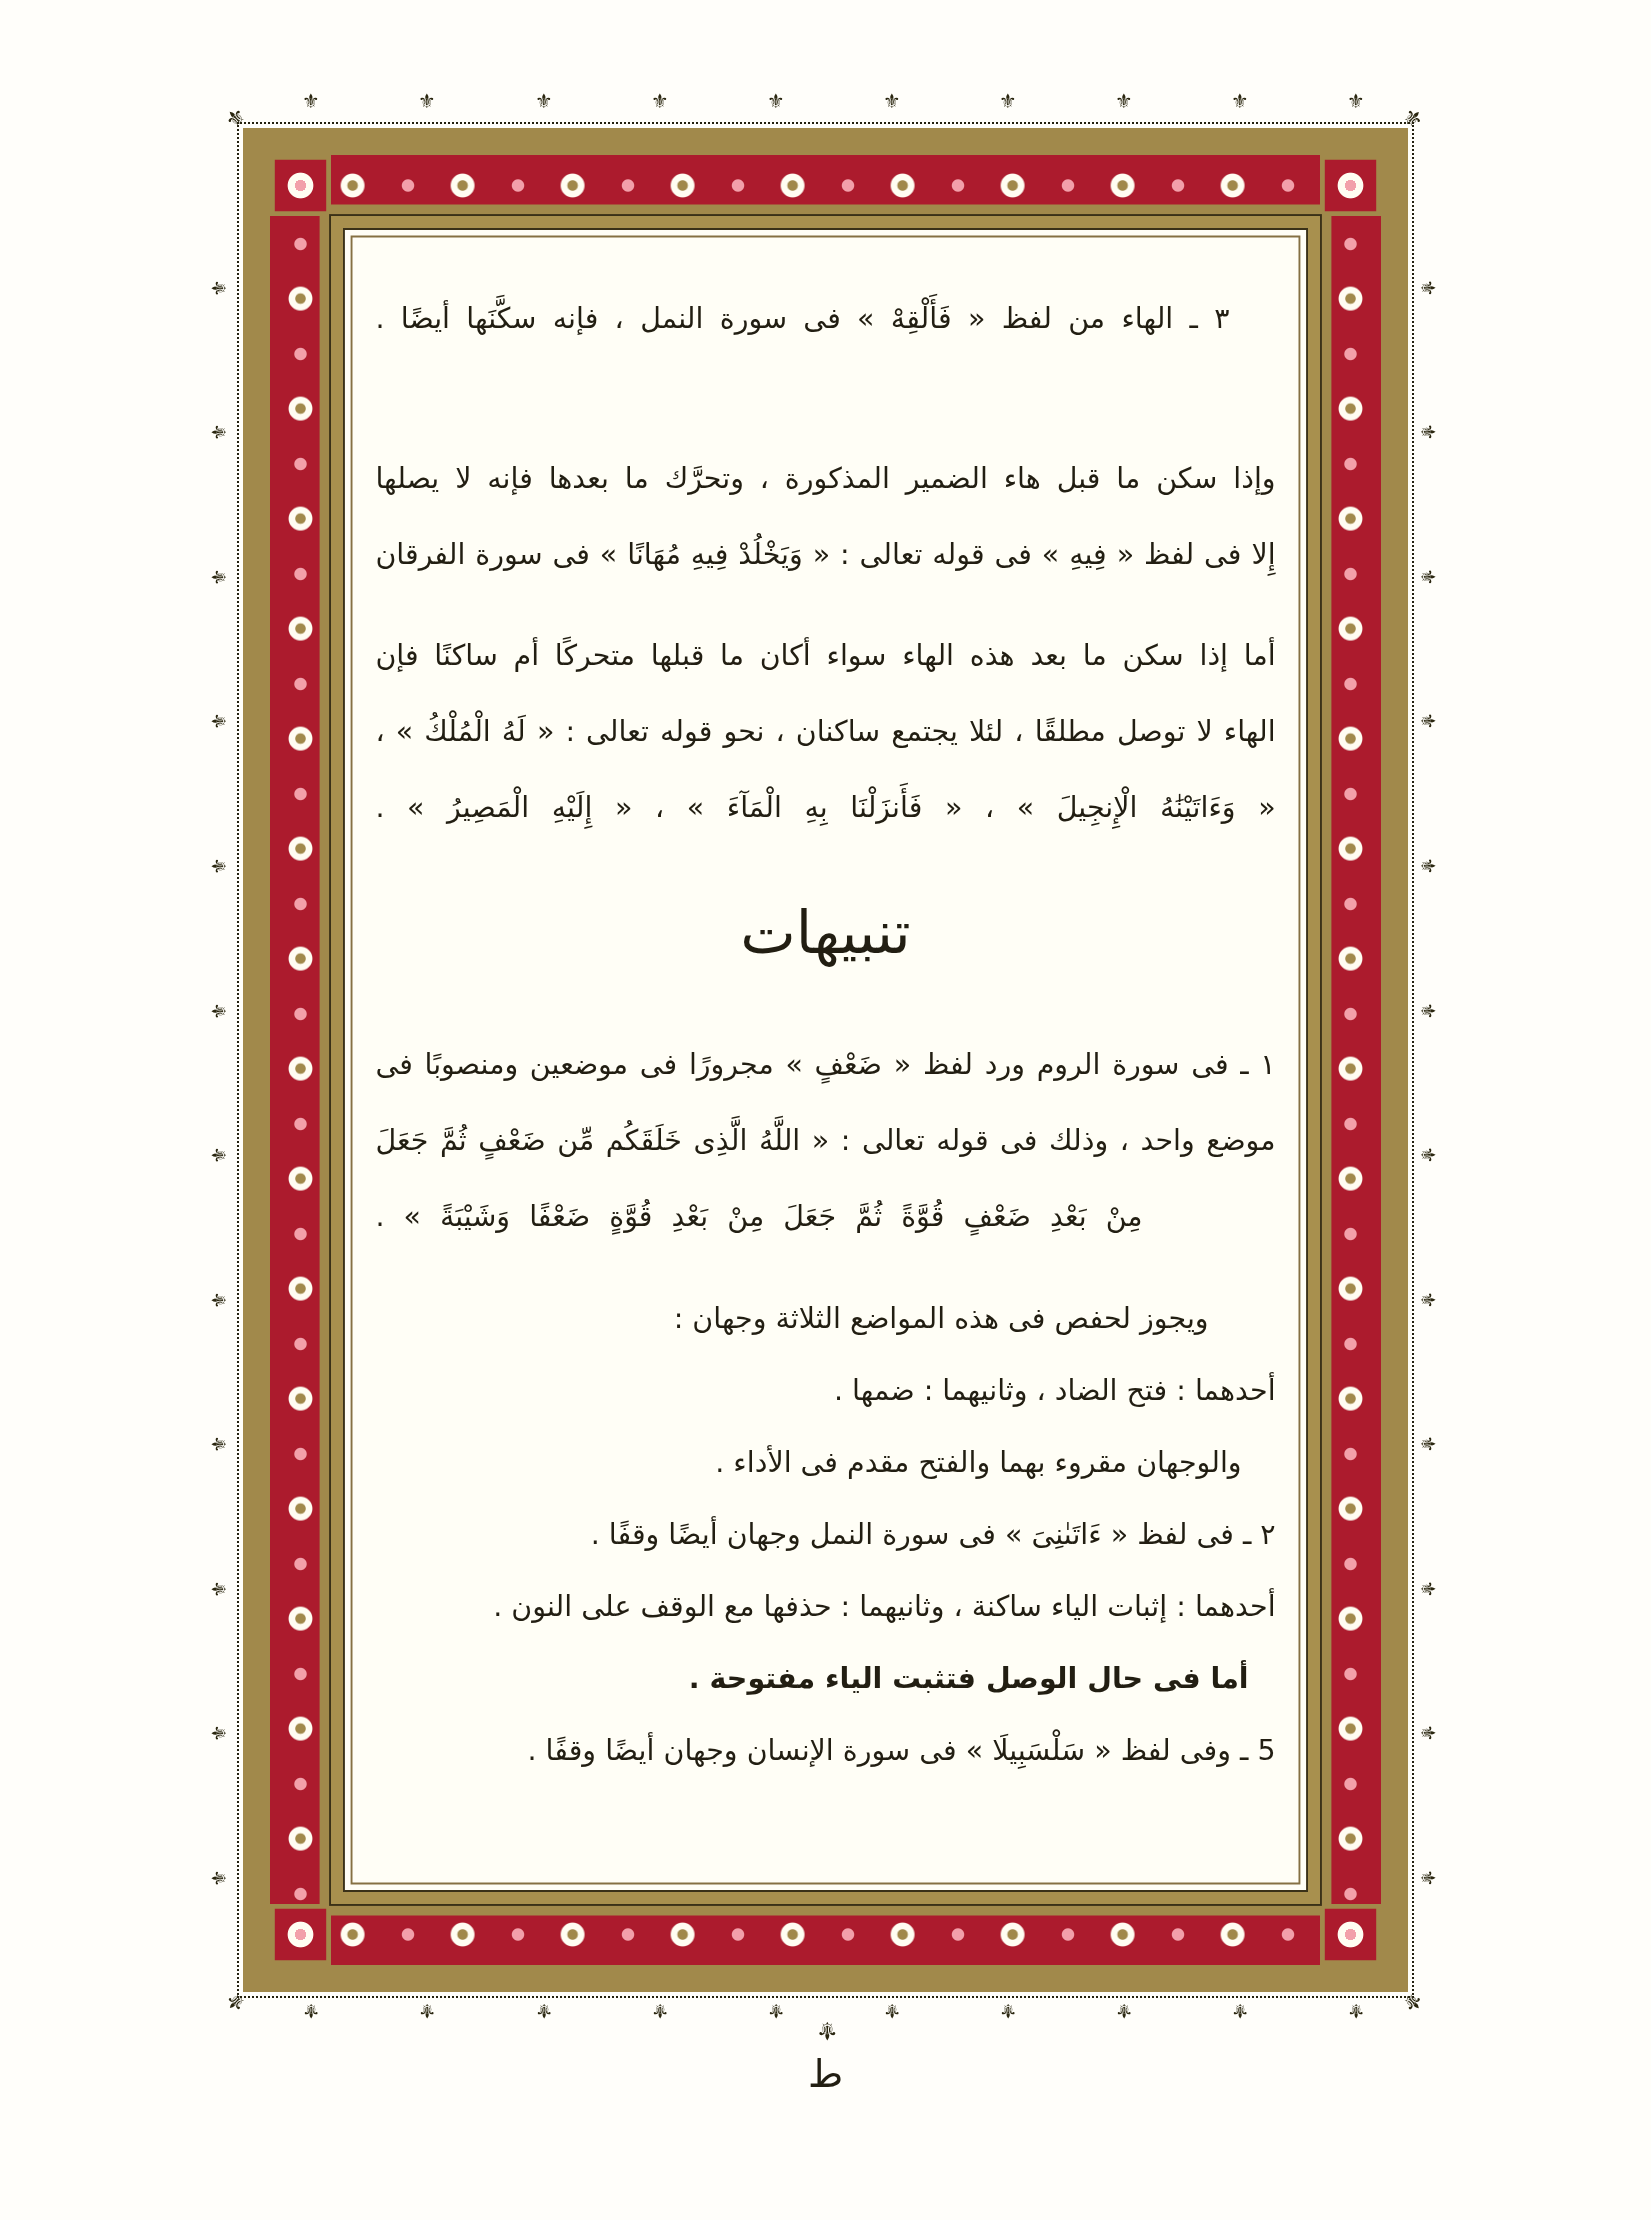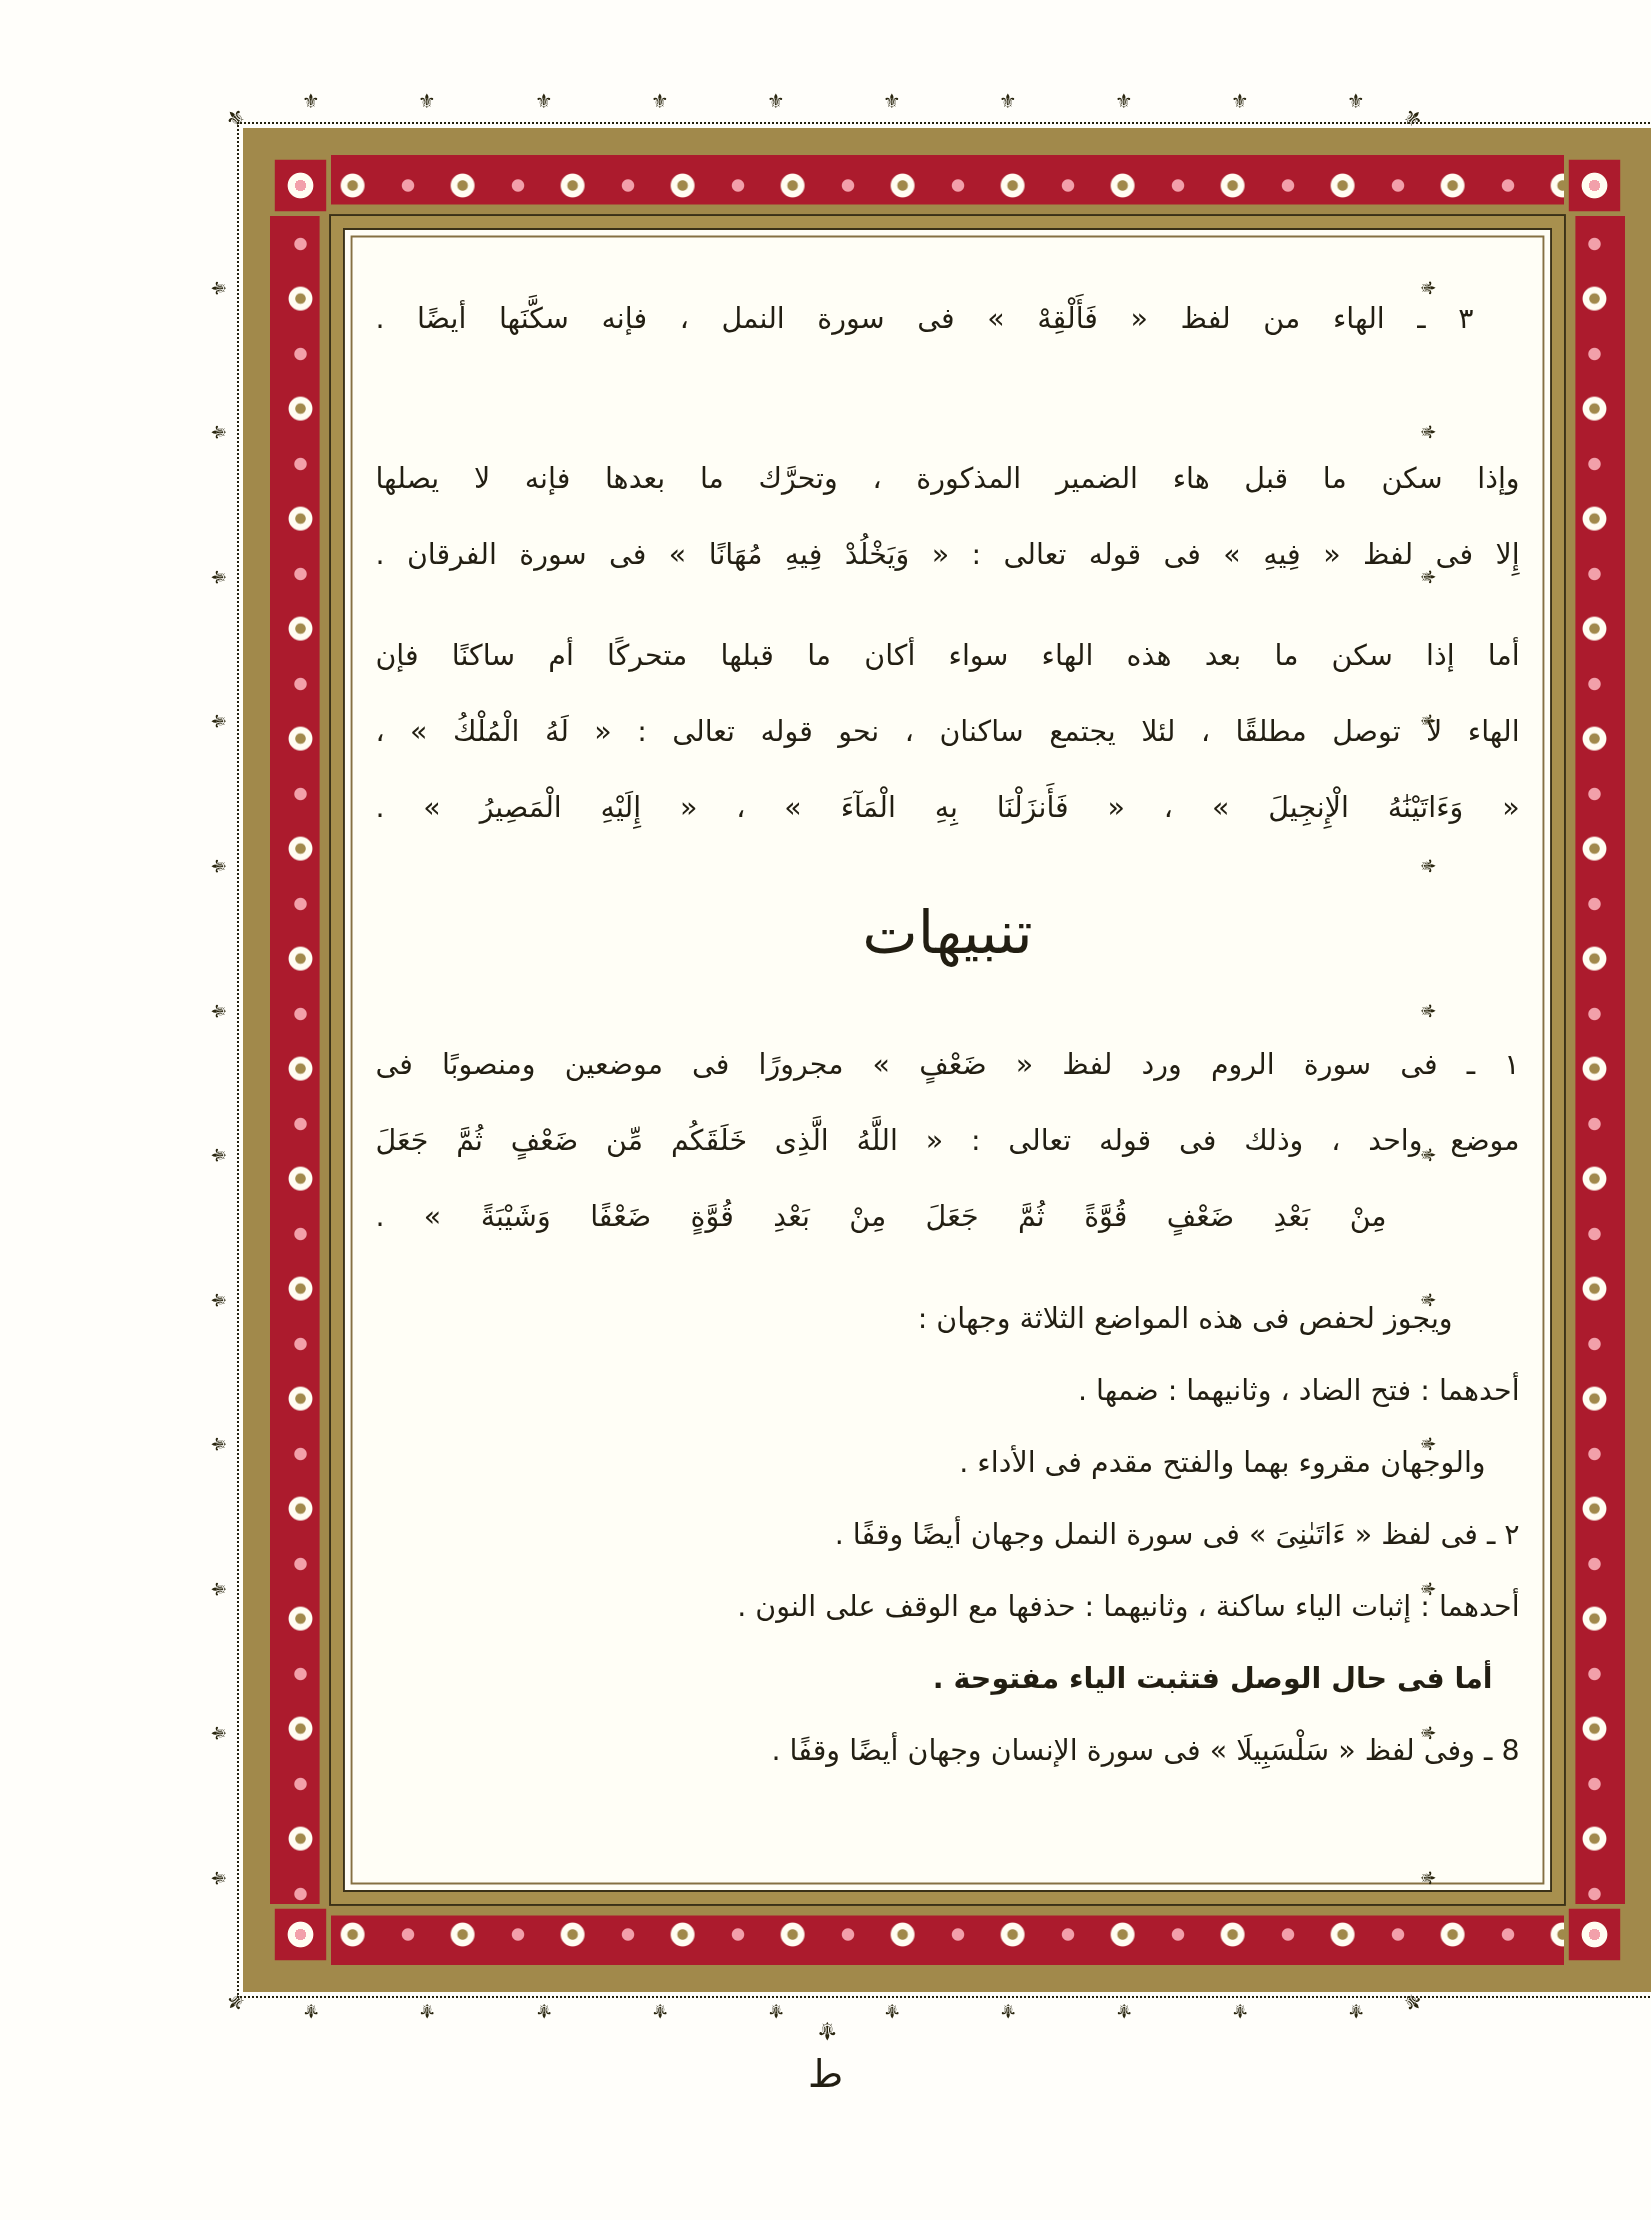--- a/index.html
+++ b/index.html
@@ -6,21 +6,21 @@
   .page{
     position:relative;
     width:1651px;height:2221px;
     background:#fffefa;
     overflow:hidden;
     font-family:"DejaVu Sans", sans-serif;
   }
   
   .frame{
     position:absolute;left:243px;top:128px;
-    width:1409px;height:1864px;
+    width:1165px;height:1864px;
     box-sizing:border-box;
     border:27px solid #a1894b;
     outline:2.9px dotted #23200f;
     outline-offset:4.8px;
     background:#fffef6;
   }
   .bs{position:absolute;background-color:#ac1b2d;}
   .bs-h{
     left:0;right:0;height:61px;
     background-image:
@@ -140,21 +140,21 @@
 
         <div class="line jfull">١ ـ فى سورة الروم ورد لفظ « ضَعْفٍ » مجرورًا فى موضعين ومنصوبًا فى</div>
         <div class="line jfull">موضع واحد ، وذلك فى قوله تعالى : « اللَّهُ الَّذِى خَلَقَكُم مِّن ضَعْفٍ ثُمَّ جَعَلَ</div>
         <div class="line jfull ind5">مِنْ بَعْدِ ضَعْفٍ قُوَّةً ثُمَّ جَعَلَ مِنْ بَعْدِ قُوَّةٍ ضَعْفًا وَشَيْبَةً » .</div>
         <div class="line tight jright ind2 gap3">ويجوز لحفص فى هذه المواضع الثلاثة وجهان :</div>
         <div class="line tight jright">أحدهما : فتح الضاد ، وثانيهما : ضمها .</div>
         <div class="line tight jright ind3">والوجهان مقروء بهما والفتح مقدم فى الأداء .</div>
         <div class="line tight jright">٢ ـ فى لفظ « ءَاتَىٰنِىَ » فى سورة النمل وجهان أيضًا وقفًا .</div>
         <div class="line tight jright">أحدهما : إثبات الياء ساكنة ، وثانيهما : حذفها مع الوقف على النون .</div>
         <div class="line tight jright ind4">أما فى حال الوصل فتثبت الياء مفتوحة .</div>
-        <div class="line tight jright">8 ـ وفى لفظ « سَلْسَبِيلَا » فى سورة الإنسان وجهان أيضًا وقفًا .</div>
+        <div class="line tight jright">5 ـ وفى لفظ « سَلْسَبِيلَا » فى سورة الإنسان وجهان أيضًا وقفًا .</div>
       </div>
     </div>
   </div>
 
   <div id="sprigs">
       <span class="sprig" style="left: 302px; top: 91px; transform: rotate(0deg);">⚜</span>
       <span class="sprig" style="left: 418px; top: 91px; transform: rotate(0deg);">⚜</span>
       <span class="sprig" style="left: 535px; top: 91px; transform: rotate(0deg);">⚜</span>
       <span class="sprig" style="left: 651px; top: 91px; transform: rotate(0deg);">⚜</span>
       <span class="sprig" style="left: 767px; top: 91px; transform: rotate(0deg);">⚜</span>

